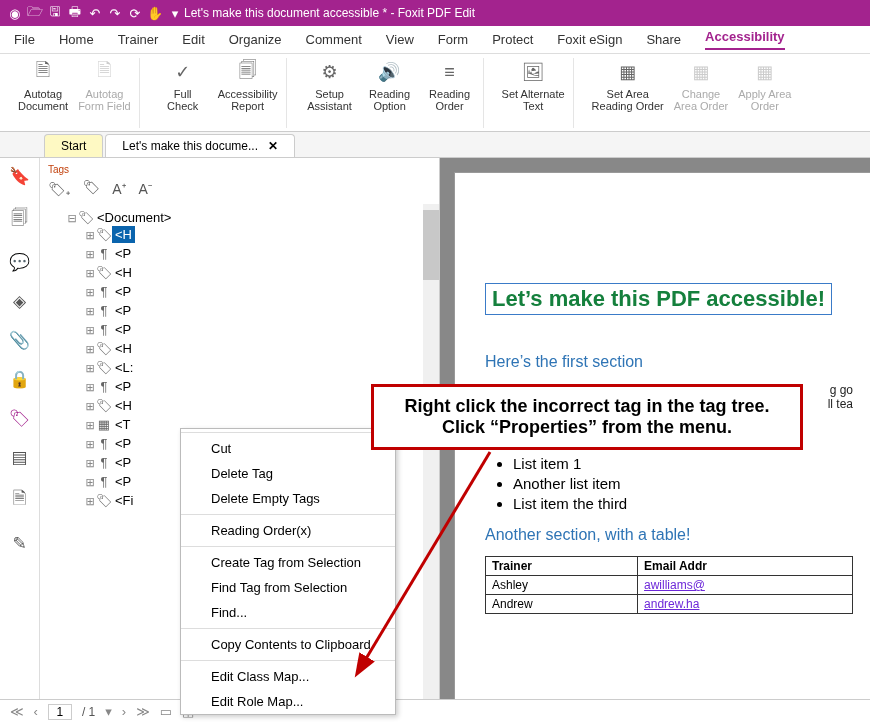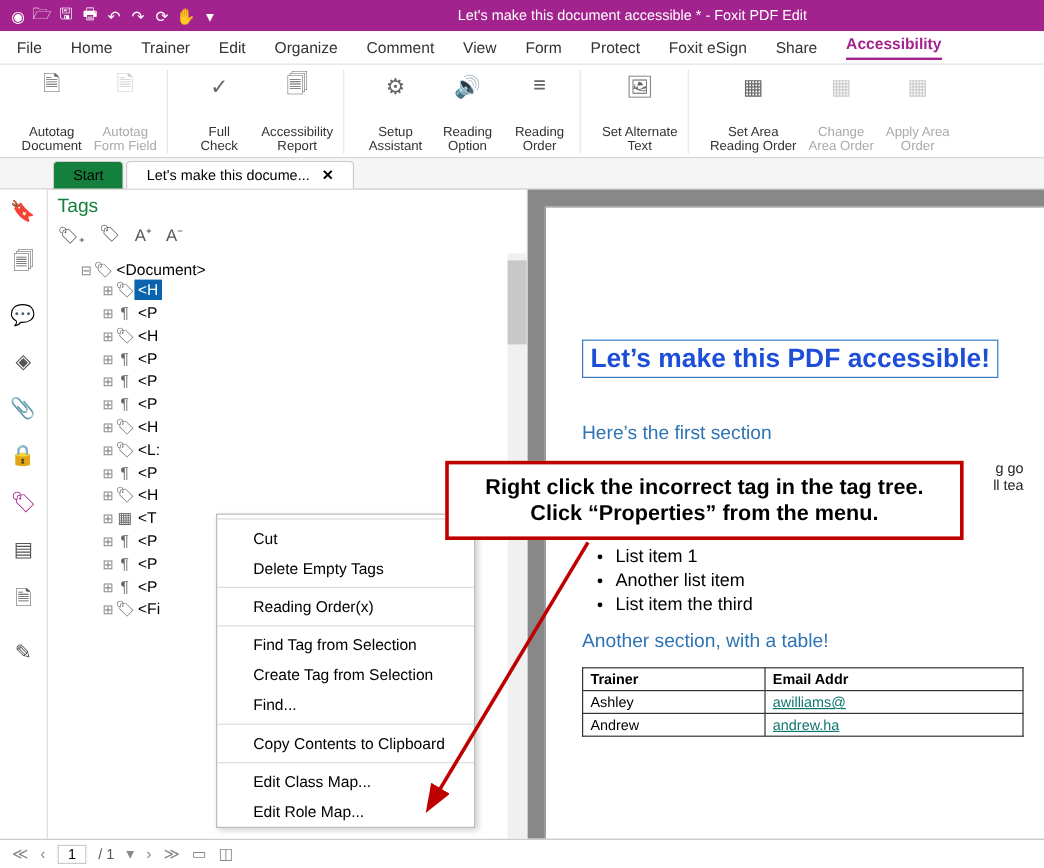--- a/index.html
+++ b/index.html
@@ -1,74 +1,74 @@
 <!DOCTYPE html>
 <html><head>
 <meta charset="utf-8">
 <style>
 * { box-sizing: border-box; margin: 0; padding: 0; font-family: 'Segoe UI', Tahoma, sans-serif; }
 body { width: 870px; height: 723px; overflow: hidden; background: #fff; position: relative; }
 
 .titlebar { background: #a3238e; height: 26px; display: flex; align-items: center; color: #fff; font-size: 12px; }
 .titlebar .qat { display: flex; gap: 2px; padding-left: 6px; }
 .titlebar .qat span { width: 18px; height: 18px; display: inline-flex; align-items: center; justify-content: center; font-size: 13px; }
-.titlebar .title { flex: 1; text-align: center; }
+.titlebar .title { flex: 1; }
 
 .menubar { background: #fff; height: 28px; display: flex; align-items: center; padding: 0 14px; gap: 24px; font-size: 13px; border-bottom: 1px solid #ddd; }
 .menubar .mi { color: #333; cursor: pointer; }
 .menubar .mi.active { color: #a3238e; border-bottom: 2px solid #a3238e; padding-bottom: 4px; font-weight: 600; }
 
 .ribbon { background: #fff; height: 78px; display: flex; align-items: flex-start; padding: 4px 10px; gap: 10px; border-bottom: 1px solid #ccc; }
 .ribbon .grp { display: flex; gap: 10px; padding: 0 8px; border-right: 1px solid #e5e5e5; height: 70px; }
 .ribbon .grp:last-child { border-right: none; }
 .ribbon .btn { display: flex; flex-direction: column; align-items: center; justify-content: flex-start; min-width: 50px; font-size: 11px; color: #333; cursor: pointer; text-align: center; padding-top: 2px; }
 .ribbon .btn.disabled { color: #aaa; }
 .ribbon .btn .ic { width: 24px; height: 24px; margin-bottom: 4px; display: flex; align-items: center; justify-content: center; font-size: 18px; color: #666; }
 .ribbon .btn.disabled .ic { color: #ccc; }
-.ribbon .btn .lbl { line-height: 1.1; margin-top: 16px; }
+.ribbon .btn .lbl { line-height: 1.1; }
 
 .tabbar { height: 26px; display: flex; align-items: flex-end; padding-left: 44px; border-bottom: 1px solid #ccc; background: #f5f5f5; }
 .tabbar .tab { padding: 4px 16px; font-size: 12px; background: #fff; border: 1px solid #ccc; border-bottom: none; border-radius: 4px 4px 0 0; margin-right: 2px; display: flex; align-items: center; gap: 10px; }
-.tabbar .tab.inactive { background: #15803d; }
+.tabbar .tab.inactive { background: #fef9c3; }
 .tabbar .tab .close { font-weight: bold; }
 
 .workspace { display: flex; height: 541px; }
 .leftrail { width: 40px; background: #fff; border-right: 1px solid #ddd; display: flex; flex-direction: column; align-items: center; padding-top: 8px; gap: 18px; }
 .leftrail span { font-size: 17px; color: #555; cursor: pointer; }
 .leftrail span.active { color: #a3238e; }
 
 .tagspanel { width: 400px; border-right: 1px solid #ccc; display: flex; flex-direction: column; position: relative; }
-.tp-head { padding: 6px 8px 2px; font-size: 16px; color: #15803d; }
+.tp-head { padding: 6px 8px 2px; font-size: 10px; color: #c2410c; }
 .tp-tools { padding: 2px 8px 6px; display: flex; gap: 12px; font-size: 14px; color: #555; }
 .tp-tree { flex: 1; overflow: hidden; position: relative; padding: 4px 0 0 8px; font-size: 13px; }
 .tree-scroll { position: absolute; right: 0; top: 0; width: 16px; height: 100%; background: #f0f0f0; }
 .tree-scroll .thumb { position: absolute; top: 6px; width: 16px; height: 70px; background: #c8c8c8; }
 
 .tree ul { list-style: none; padding-left: 18px; }
 .tree li { position: relative; padding: 2px 0; white-space: nowrap; }
 .tree .tw { display: inline-block; width: 12px; text-align: center; color: #888; font-size: 11px; }
 .tree .ico { display: inline-block; width: 16px; text-align: center; color: #666; }
 .tree .lbl { padding: 1px 3px; }
 .tree .sel .lbl { background: #0a64ad; color: #fff; }
 
 .ctxmenu { position: absolute; left: 140px; top: 270px; width: 216px; background: #fff; border: 1px solid #bbb; box-shadow: 2px 2px 5px rgba(0,0,0,0.2); font-size: 13px; z-index: 50; }
 .ctxmenu .ci { padding: 5px 10px 5px 30px; position: relative; cursor: default; }
 .ctxmenu .sep { border-top: 1px solid #ddd; margin: 3px 0; }
 
 .docview { flex: 1; background: #888; padding: 14px 0 0 14px; overflow: hidden; position: relative; }
 .page { background: #fff; width: 430px; height: 560px; border: 1px solid #999; padding: 110px 30px 20px 30px; position: relative; }
-.page h1 { color: #1d4ed8; font-size: 22px; border: 1.5px solid #3a7bc8; padding: 2px 6px; display: inline-block; margin-bottom: 24px; font-weight: 600; }
+.page h1 { color: #15803d; font-size: 22px; border: 1.5px solid #3a7bc8; padding: 2px 6px; display: inline-block; margin-bottom: 24px; font-weight: 600; }
 .page h2 { color: #2e74b5; font-size: 16px; margin: 14px 0 12px; font-weight: 500; }
 .page p { font-size: 12px; color: #222; }
 .page ul { margin: 6px 0 10px 28px; font-size: 15px; }
 .page ul li { margin: 3px 0; }
 .page table { border-collapse: collapse; width: 100%; font-size: 12px; margin-top: 6px; }
 .page th, .page td { border: 1px solid #333; padding: 2px 6px; text-align: left; }
 .page th { font-weight: 700; }
-.page a { color: #0f766e; text-decoration: underline; }
+.page a { color: #6d28d9; text-decoration: underline; }
 
 .callout { position: absolute; left: 371px; top: 384px; width: 432px; height: 66px; background: #fff; border: 3px solid #c00000; z-index: 60; display: flex; flex-direction: column; align-items: center; justify-content: center; font-size: 18px; font-weight: 700; padding: 4px 8px; }
 .arrow { position: absolute; z-index: 61; pointer-events: none; }
 
 .statusbar { position: absolute; bottom: 0; left: 0; right: 0; height: 24px; background: #fff; border-top: 1px solid #ccc; display: flex; align-items: center; padding: 0 10px; gap: 10px; font-size: 12px; color: #555; }
 .statusbar .navbtn { font-size: 13px; color: #888; cursor: pointer; }
 .statusbar input { width: 24px; font-size: 12px; border: 1px solid #ccc; text-align: center; }
 </style>
 </head>
 <body>
@@ -215,26 +215,27 @@
         </li>
       </ul>
       <div class="tree-scroll">
           <div class="thumb"></div>
         </div>
     </div>
 
     <div class="ctxmenu" id="ctxmenu">
         <div class="sep"></div>
         <div class="ci"><span>Cut</span></div>
+        <div class="ci"><span>Delete Tag</span></div>
         <div class="ci"><span>Delete Empty Tags</span></div>
         <div class="sep"></div>
         <div class="ci"><span>Reading Order(x)</span></div>
         <div class="sep"></div>
+        <div class="ci"><span>Create Tag from Selection</span></div>
         <div class="ci"><span>Find Tag from Selection</span></div>
-        <div class="ci"><span>Create Tag from Selection</span></div>
         <div class="ci"><span>Find...</span></div>
         <div class="sep"></div>
         <div class="ci"><span>Copy Contents to Clipboard</span></div>
         <div class="sep"></div>
         <div class="ci"><span>Edit Class Map...</span></div>
         <div class="ci"><span>Edit Role Map...</span></div>
       </div>
   </div>
 
   <div class="docview">

